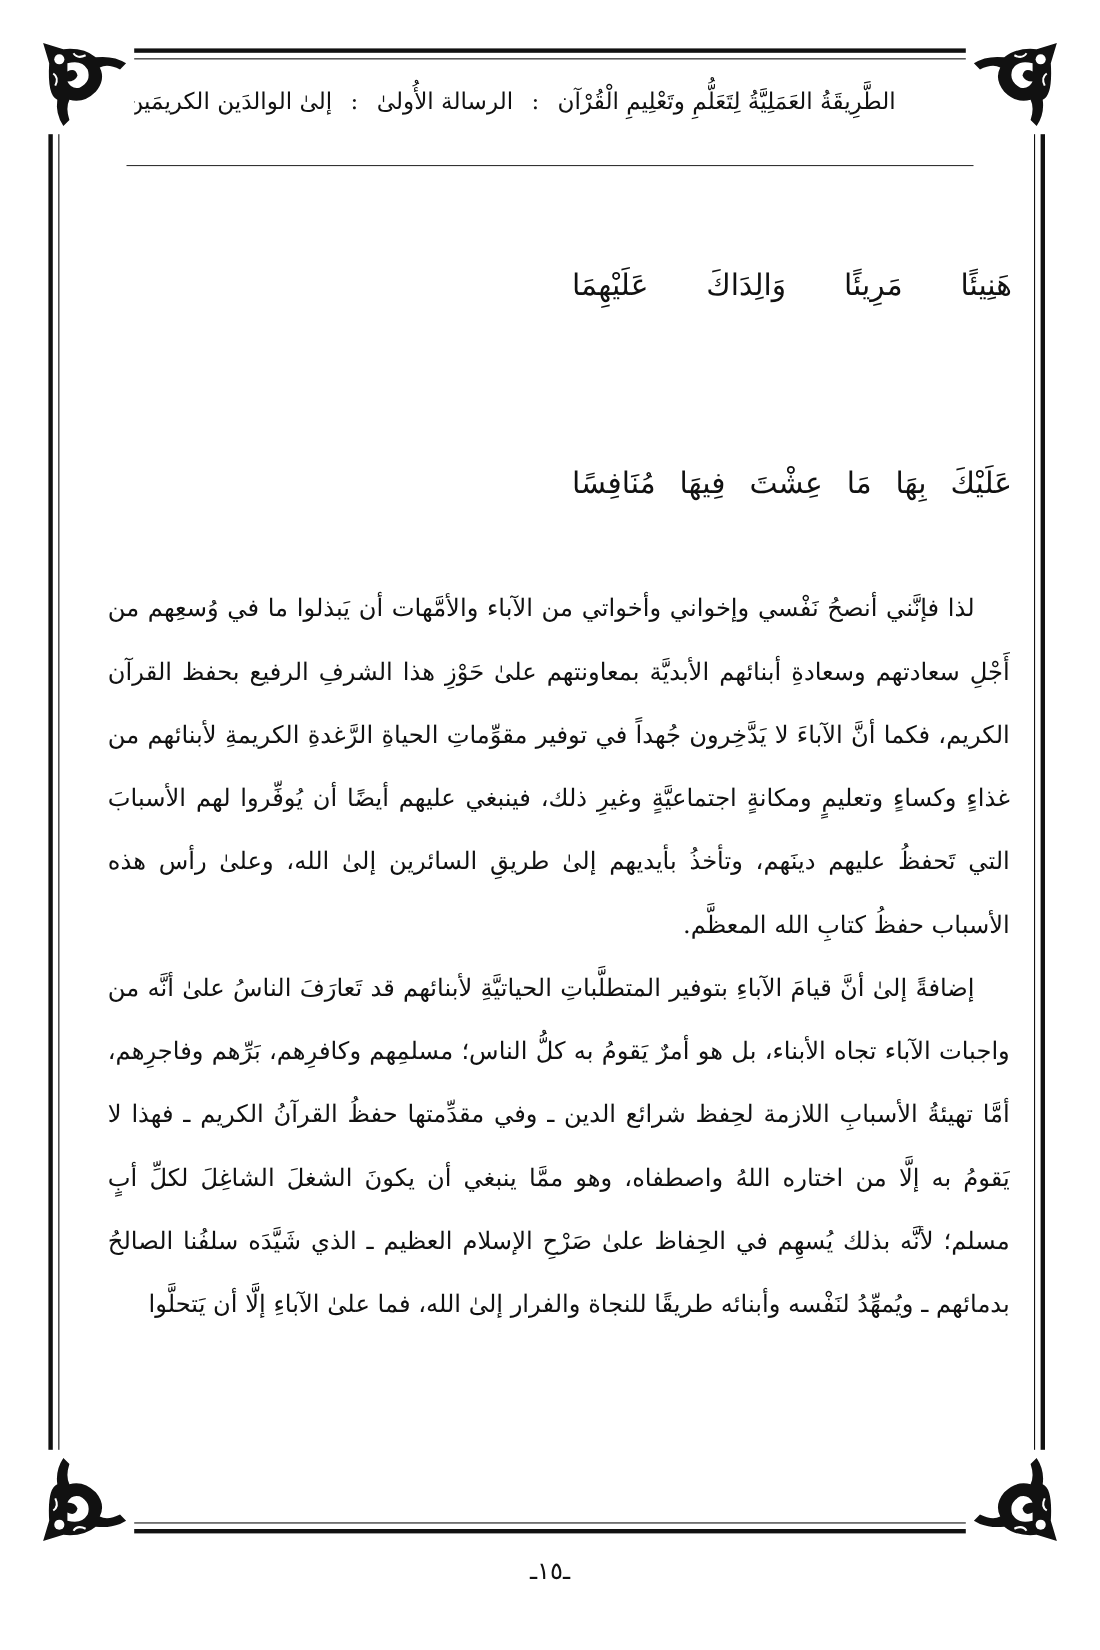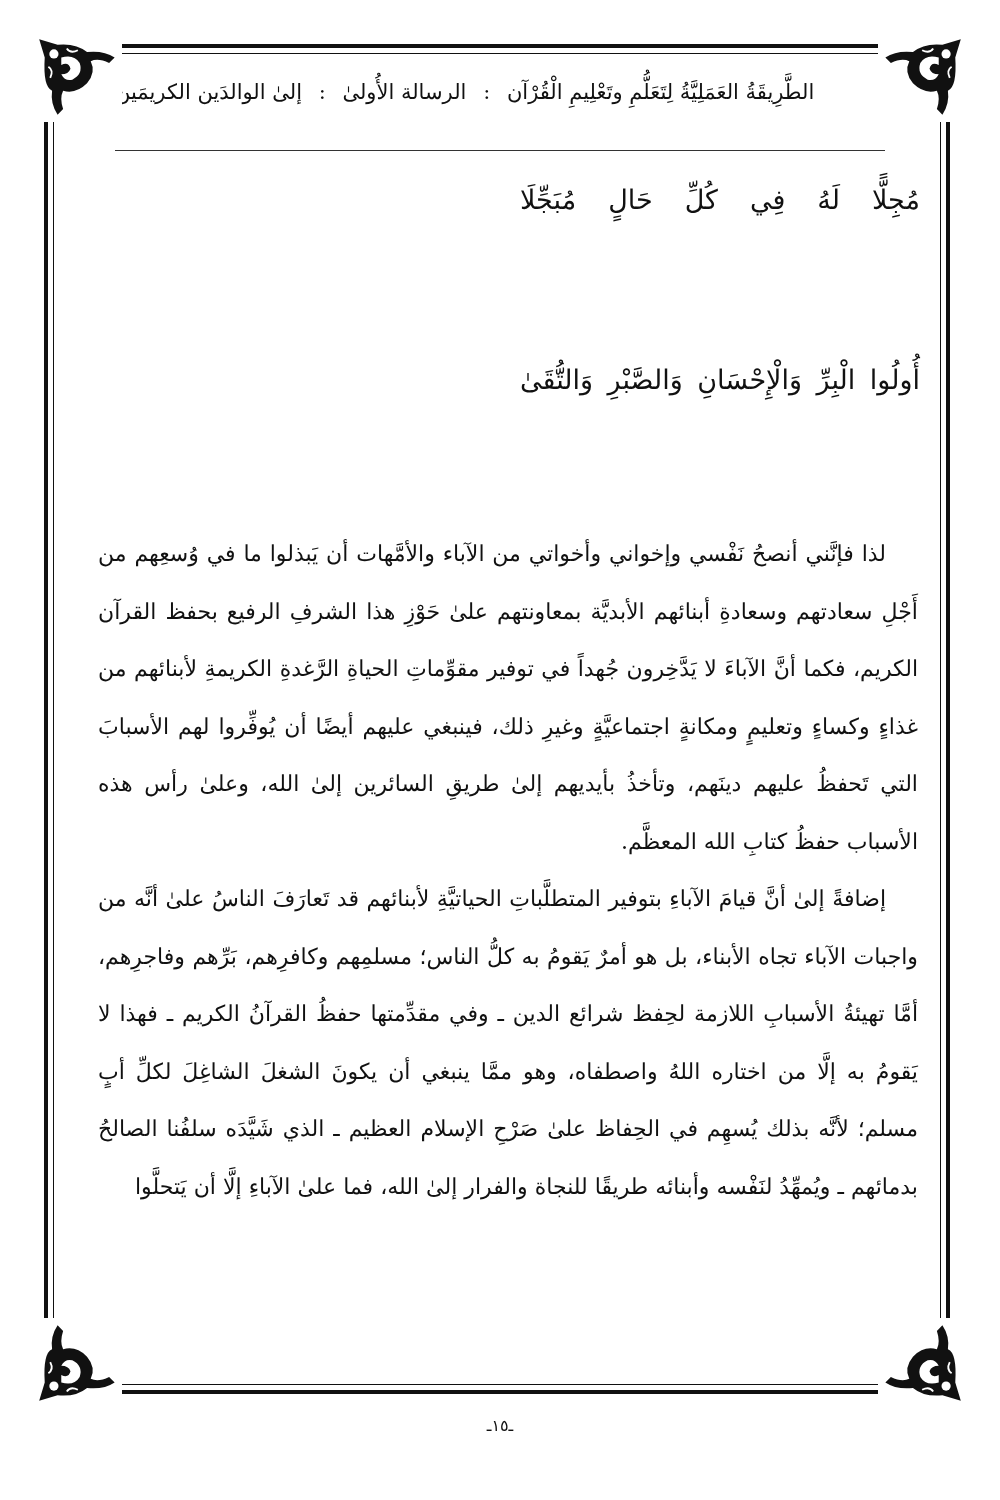--- a/index.html
+++ b/index.html
@@ -103,21 +103,21 @@
     }
 
     .page-number {
       position: absolute;
       left: 0;
       right: 0;
       top: 1416px;
       text-align: center;
       direction: rtl;
       font-family: "DejaVu Sans", sans-serif;
-      font-size: 16px;
+      font-size: 22px;
       letter-spacing: 2px;
     }
   </style>
 </head>
 <body>
 
 <div class="page-frame"></div>
 
 <div class="corner tl">
   <svg viewBox="0 0 100 100">
@@ -160,30 +160,30 @@
   <span>الطَّرِيقَةُ العَمَلِيَّةُ لِتَعَلُّمِ وتَعْلِيمِ الْقُرْآن</span>
   <span class="sep">:</span>
   <span>الرسالة الأُولىٰ</span>
   <span class="sep">:</span>
   <span>إلىٰ الوالدَين الكريمَين</span>
 </div>
 <div class="header-rule"></div>
 
 <div class="poem">
   <div class="poem-row">
-    <span class="hemistich">مُجِلًّا لَهُ فِي كُلِّ حَالٍ مُبَجِّلَا</span>
+  </div>
+  <div class="poem-row">
+    <span class="hemistich">هَنِيئًا مَرِيئًا وَالِدَاكَ عَلَيْهِمَا</span>
   </div>
   <div class="poem-row">
   </div>
   <div class="poem-row">
   </div>
   <div class="poem-row">
-    <span class="hemistich">أُولُوا الْبِرِّ وَالْإِحْسَانِ وَالصَّبْرِ وَالتُّقَىٰ</span>
-  </div>
-  <div class="poem-row">
+    <span class="hemistich">عَلَيْكَ بِهَا مَا عِشْتَ فِيهَا مُنَافِسًا</span>
   </div>
 </div>
 
 <div class="prose">
   <p>لذا فإنَّني أنصحُ نَفْسي وإخواني وأخواتي من الآباء والأمَّهات أن يَبذلوا ما في وُسعِهم من أَجْلِ سعادتهم وسعادةِ أبنائهم الأبديَّة بمعاونتهم علىٰ حَوْزِ هذا الشرفِ الرفيع بحفظ القرآن الكريم، فكما أنَّ الآباءَ لا يَدَّخِرون جُهداً في توفير مقوِّماتِ الحياةِ الرَّغدةِ الكريمةِ لأبنائهم من غذاءٍ وكساءٍ وتعليمٍ ومكانةٍ اجتماعيَّةٍ وغيرِ ذلك، فينبغي عليهم أيضًا أن يُوفِّروا لهم الأسبابَ التي تَحفظُ عليهم دينَهم، وتأخذُ بأيديهم إلىٰ طريقِ السائرين إلىٰ الله، وعلىٰ رأس هذه الأسباب حفظُ كتابِ الله المعظَّم.</p>
   <p>إضافةً إلىٰ أنَّ قيامَ الآباءِ بتوفير المتطلَّباتِ الحياتيَّةِ لأبنائهم قد تَعارَفَ الناسُ علىٰ أنَّه من واجبات الآباء تجاه الأبناء، بل هو أمرٌ يَقومُ به كلُّ الناس؛ مسلمِهم وكافرِهم، بَرِّهم وفاجرِهم، أمَّا تهيئةُ الأسبابِ اللازمة لحِفظ شرائع الدين ـ وفي مقدِّمتها حفظُ القرآنُ الكريم ـ فهذا لا يَقومُ به إلَّا من اختاره اللهُ واصطفاه، وهو ممَّا ينبغي أن يكونَ الشغلَ الشاغِلَ لكلِّ أبٍ مسلم؛ لأنَّه بذلك يُسهِم في الحِفاظ علىٰ صَرْحِ الإسلام العظيم ـ الذي شَيَّدَه سلفُنا الصالحُ بدمائهم ـ ويُمهِّدُ لنَفْسه وأبنائه طريقًا للنجاة والفرار إلىٰ الله، فما علىٰ الآباءِ إلَّا أن يَتحلَّوا</p>
 </div>
 
 <div class="page-number">ـ١٥ـ</div>
 

